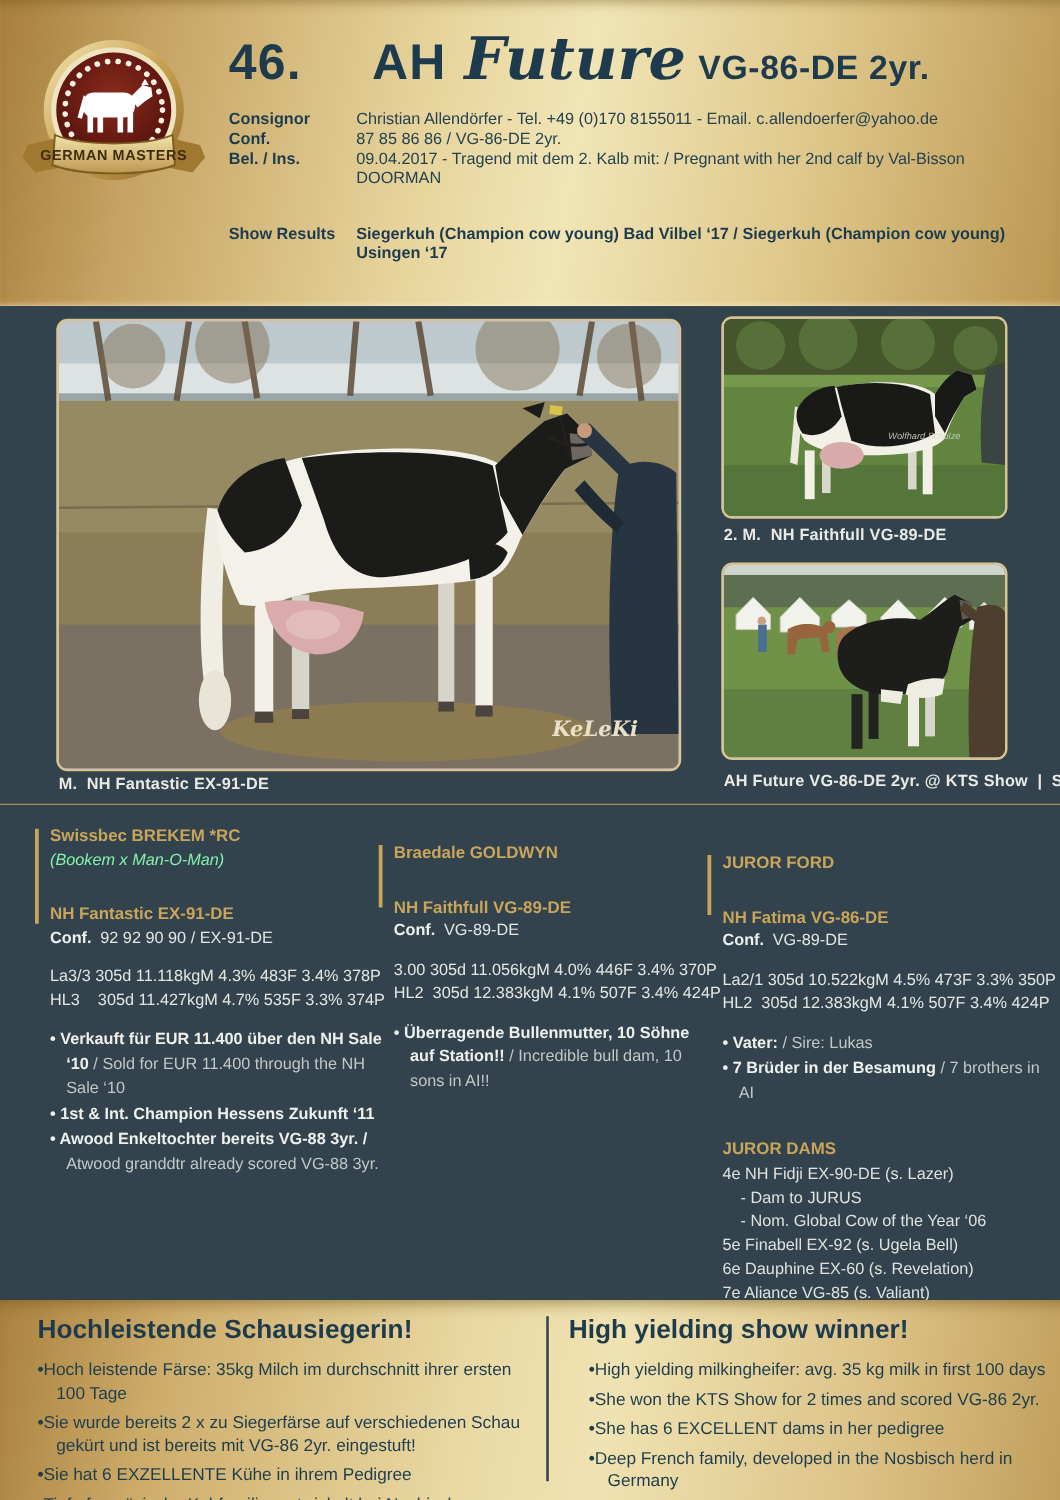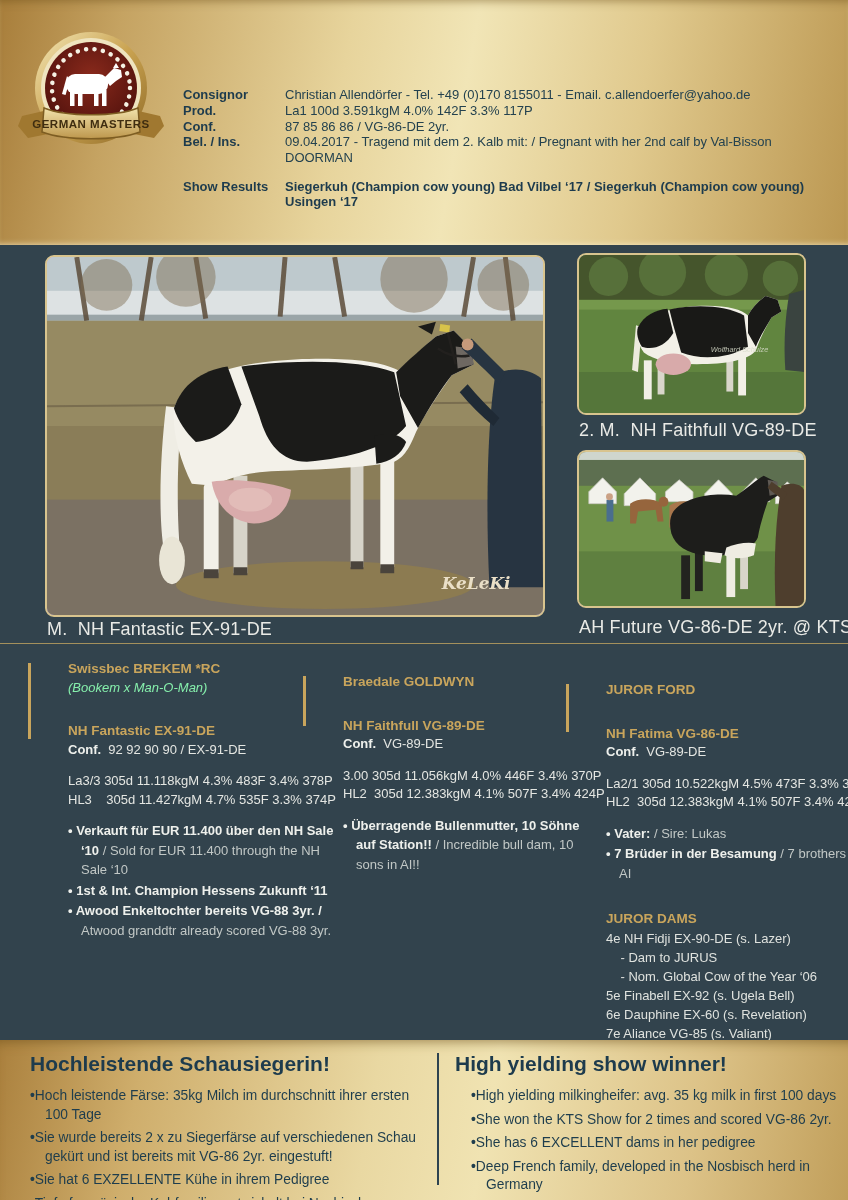--- a/index.html
+++ b/index.html
@@ -32,27 +32,27 @@
   .logo{position:absolute;left:16px;top:24px;width:150px;height:138px;}
 
   
   .dark-section{position:absolute;top:245px;left:0;width:848px;height:795px;background:#32434d;}
   .photo{position:absolute;border:2px solid #d8c48e;border-radius:9px;overflow:hidden;
     box-sizing:border-box;background:#c4b5fd;}
   .photo svg{display:block;width:100%;height:100%;}
   .photo-main{left:45px;top:10px;width:500px;height:362px;}
   .photo-tr{left:577px;top:8px;width:229px;height:162px;}
   .photo-br{left:577px;top:205px;width:229px;height:158px;}
-  .caption{position:absolute;font-size:18px;font-weight:normal;color:#e9eae6;white-space:pre;letter-spacing:.2px;}
+  .caption{position:absolute;font-size:13px;font-weight:bold;color:#e9eae6;white-space:pre;letter-spacing:.2px;}
   .cap-main{left:47px;top:374px;}
   .cap-tr{left:579px;top:175px;}
   .cap-br{left:579px;top:372px;}
   .gold-rule{position:absolute;left:0;top:398px;width:848px;height:1px;background:#b99d5f;opacity:.85;}
 
-  .ped-col{position:absolute;font-size:13px;color:#e4e6e2;line-height:18.5px;margin-left:28px;}
+  .ped-col{position:absolute;font-size:13px;color:#e4e6e2;line-height:18.5px;}
   .ped-col1{left:40px;top:415px;width:278px;}
   .ped-col2{left:315px;top:428px;width:252px;}
   .ped-col3{left:578px;top:436px;width:262px;}
   .accent-bar{position:absolute;width:3px;background:#c9a55c;}
   .bar1{left:28px;top:418px;height:76px;}
   .bar2{left:303px;top:431px;height:50px;}
   .bar3{left:566px;top:439px;height:48px;}
   .gold-head{color:#c9a55c;font-weight:bold;font-size:13.5px;}
   .ped-sub{color:#86efac;font-style:italic;}
   .dam-block{margin-top:25px;}
@@ -119,29 +119,31 @@
           <path d="M55,4 L58,-1 L61,4 Z"></path>
           <path d="M9,12 L4,30 L7.5,31 L12,16 Z"></path>
         </g>
         <path d="M6,92 L32,86 L32,110 L12,114 L2,102 Z" fill="#a07830"></path>
         <path d="M144,92 L118,86 L118,110 L138,114 L148,102 Z" fill="#a07830"></path>
         <path d="M28,84 C50,93 100,93 122,84 L124,108 C100,117 50,117 26,108 Z" fill="url(#band)" stroke="#7d5d22" stroke-width="1.5"></path>
         <text x="75" y="104" text-anchor="middle" font-size="11.5" font-weight="bold" fill="#3f2d10" letter-spacing="0.5">GERMAN MASTERS</text>
       </svg>
     </div>
 
+    <div class="title-row">
+      <span class="lot-no">46.</span>
+      <span class="title-prefix">AH</span>
+      <span class="title-script">Future</span>
+      <span class="title-suffix">VG-86-DE 2yr.</span>
+    </div>
 
     <div class="info-grid">
       <div class="info-row">
         <span class="info-lbl">Consignor</span>
         <span class="info-val">Christian Allendörfer - Tel. +49 (0)170 8155011 - Email. c.allendoerfer@yahoo.de</span>
-      </div>
-      <div class="info-row">
-        <span class="info-lbl">Prod.</span>
-        <span class="info-val">La1 100d 3.591kgM 4.0% 142F 3.3% 117P</span>
       </div>
       <div class="info-row">
         <span class="info-lbl">Conf.</span>
         <span class="info-val">87 85 86 86 / VG-86-DE 2yr.</span>
       </div>
       <div class="info-row">
         <span class="info-lbl">Bel. / Ins.</span>
         <span class="info-val">09.04.2017 - Tragend mit dem 2. Kalb mit: / Pregnant with her 2nd calf by Val-Bisson DOORMAN</span>
       </div>
     </div>

